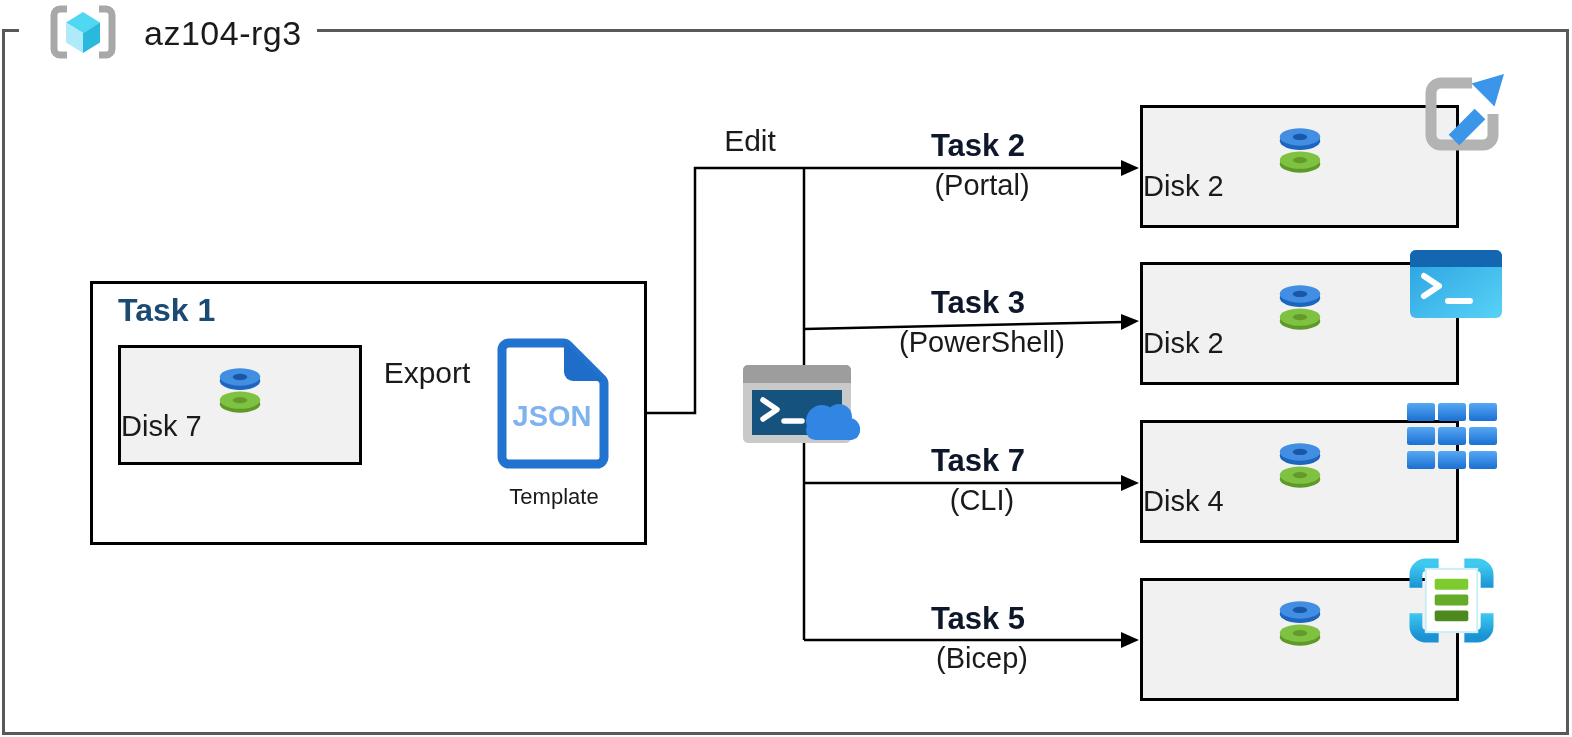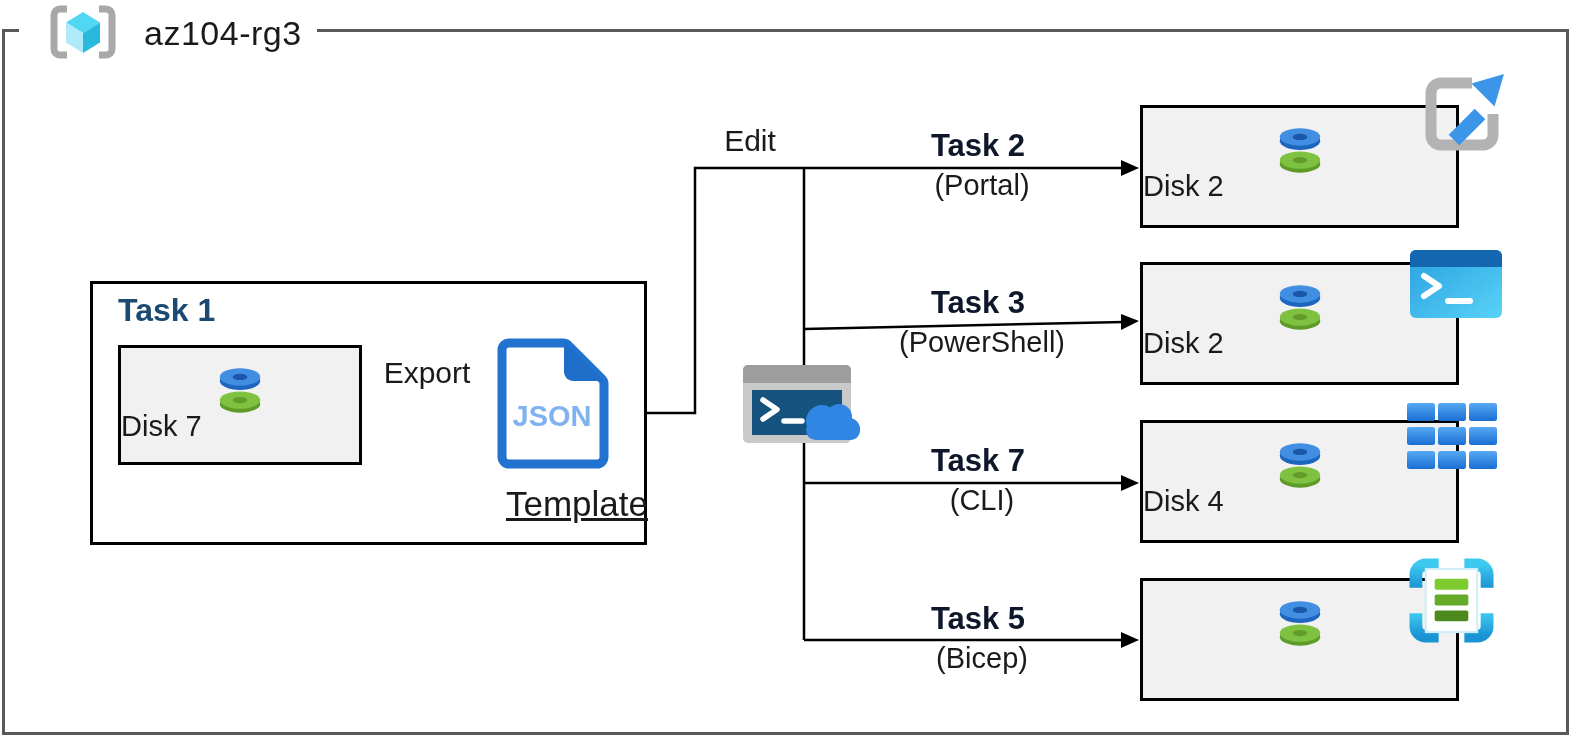--- a/index.html
+++ b/index.html
@@ -25,21 +25,21 @@
   .task1-label { position:absolute; left:118px; top:292px; font-size:32px; font-weight:bold; color:#1b4a72; }
 
   .disk-box { position:absolute; background:#f1f1f1; border:3px solid #000; }
   .disk-box .disk-svg { position:absolute; left:50%; top:14px; transform:translateX(-50%); width:58px; height:54px; }
   .disk-box .disk-label { position:absolute; left:0; top:62px; width:100%; text-align:left; font-size:29px; }
 
   .disk1 { left:118px; top:345px; width:238px; height:114px; }
 
   .export-label { position:absolute; left:413px; top:356px; transform:translateX(-50%); font-size:30px;margin-left:14px; }
   .json-icon { position:absolute; left:494px; top:336px; width:119px; height:135px; }
-  .template-label { position:absolute; left:577px; top:484px; transform:translateX(-50%); font-size:35px;text-decoration:underline; }
+  .template-label { position:absolute; left:554px; top:484px; transform:translateX(-50%); font-size:22px; }
   .edit-label { position:absolute; left:750px; top:124px; transform:translateX(-50%); font-size:30px; }
 
   .cloudshell-icon { position:absolute; left:742px; top:364px; width:126px; height:87px; }
 
   
   .branch { position:absolute; left:0; width:1572px; height:0; }
   .branch-0 { top:105px; } .branch-1 { top:262px; } .branch-2 { top:420px; } .branch-3 { top:578px; }
   .task-label { position:absolute; left:978px; top:23px; transform:translateX(-50%);
                 font-size:31px; font-weight:bold; color:#0f172a; white-space:nowrap; }
   .method-label { position:absolute; left:982px; top:64px; transform:translateX(-50%);

